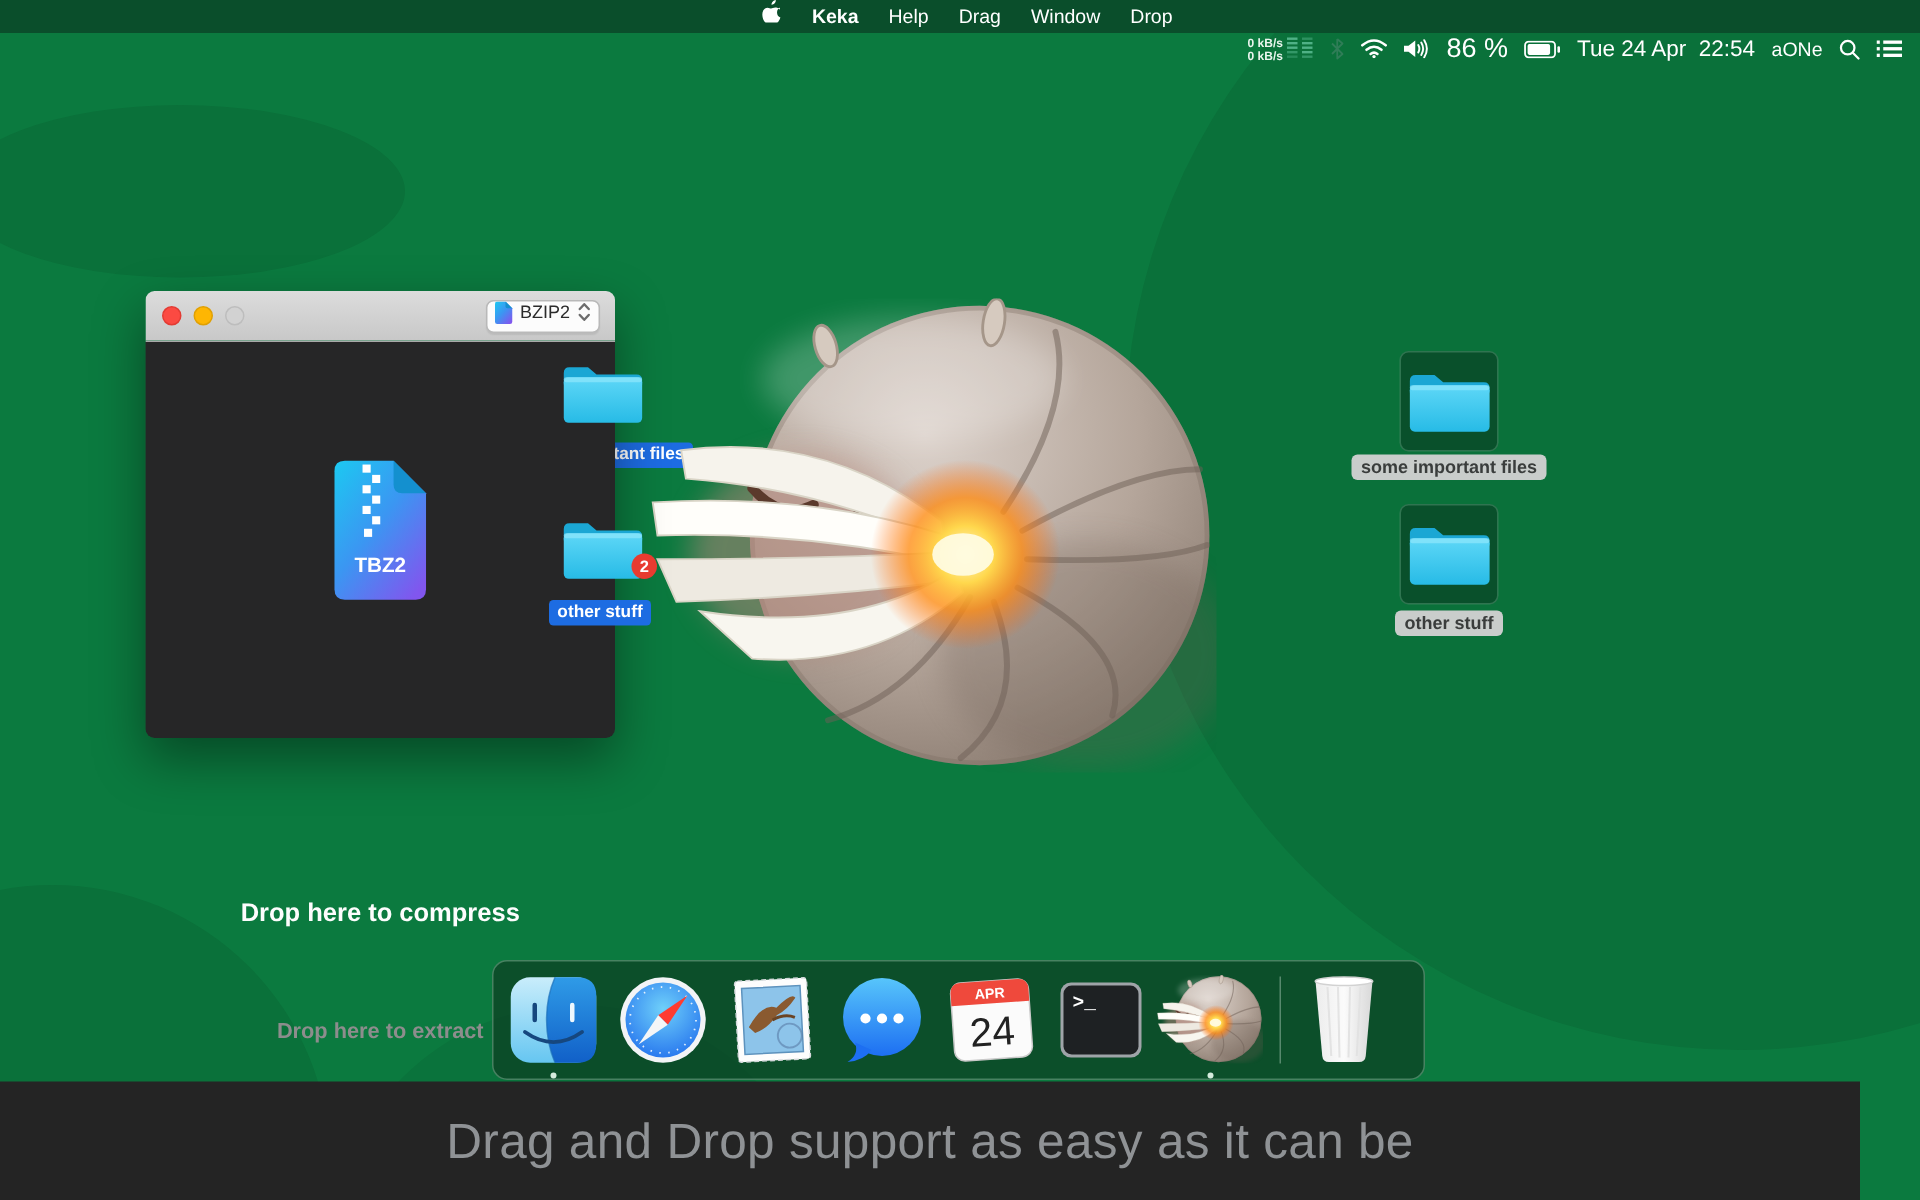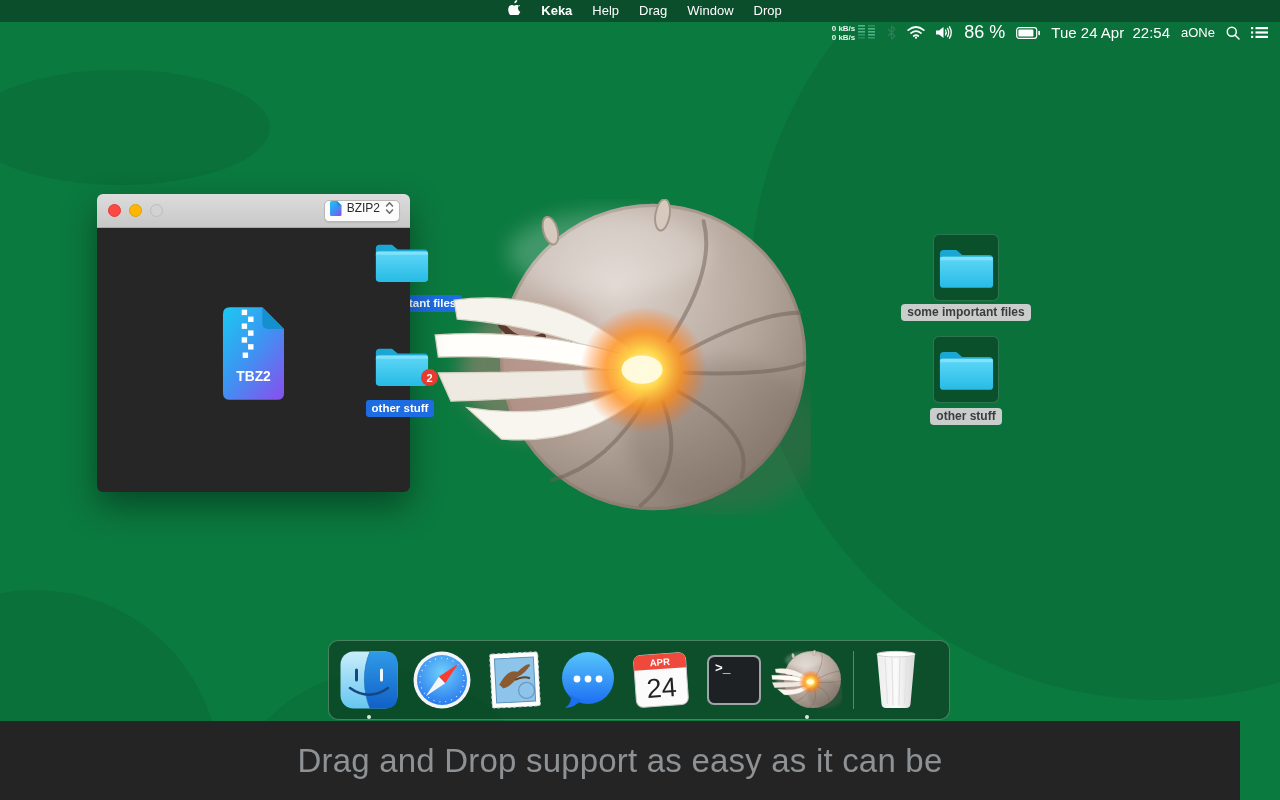--- a/index.html
+++ b/index.html
@@ -244,20 +244,22 @@
           <rect x="20" y="3.5" width="5.5" height="5.5"></rect>
             <rect x="26.5" y="10.5" width="5.5" height="5.5"></rect>
             <rect x="20" y="17.5" width="5.5" height="5.5"></rect>
             <rect x="26.5" y="24.5" width="5.5" height="5.5"></rect>
             <rect x="20" y="31.5" width="5.5" height="5.5"></rect>
             <rect x="26.5" y="38.5" width="5.5" height="5.5"></rect>
             <rect x="21" y="47" width="5.5" height="5.5"></rect>
         </g>
         <text x="32" y="76" text-anchor="middle" font-size="14" font-weight="bold" fill="#fff" font-family="Liberation Sans, sans-serif">TBZ2</text>
       </svg>
+      <div class="compress-hint">Drop here to compress</div>
+      <div class="extract-hint">Drop here to extract</div>
     </div>
   </div>
 
   <div class="drag-folder" style="left:373px;top:238px;">
     <svg width="57" height="46" viewBox="0 0 60 48">
         <use href="#icon-folder"></use>
       </svg>
   </div>
   <div class="label-row" style="left:300px;top:293px;width:200px;">
     <span class="pill-blue">some important files</span>

